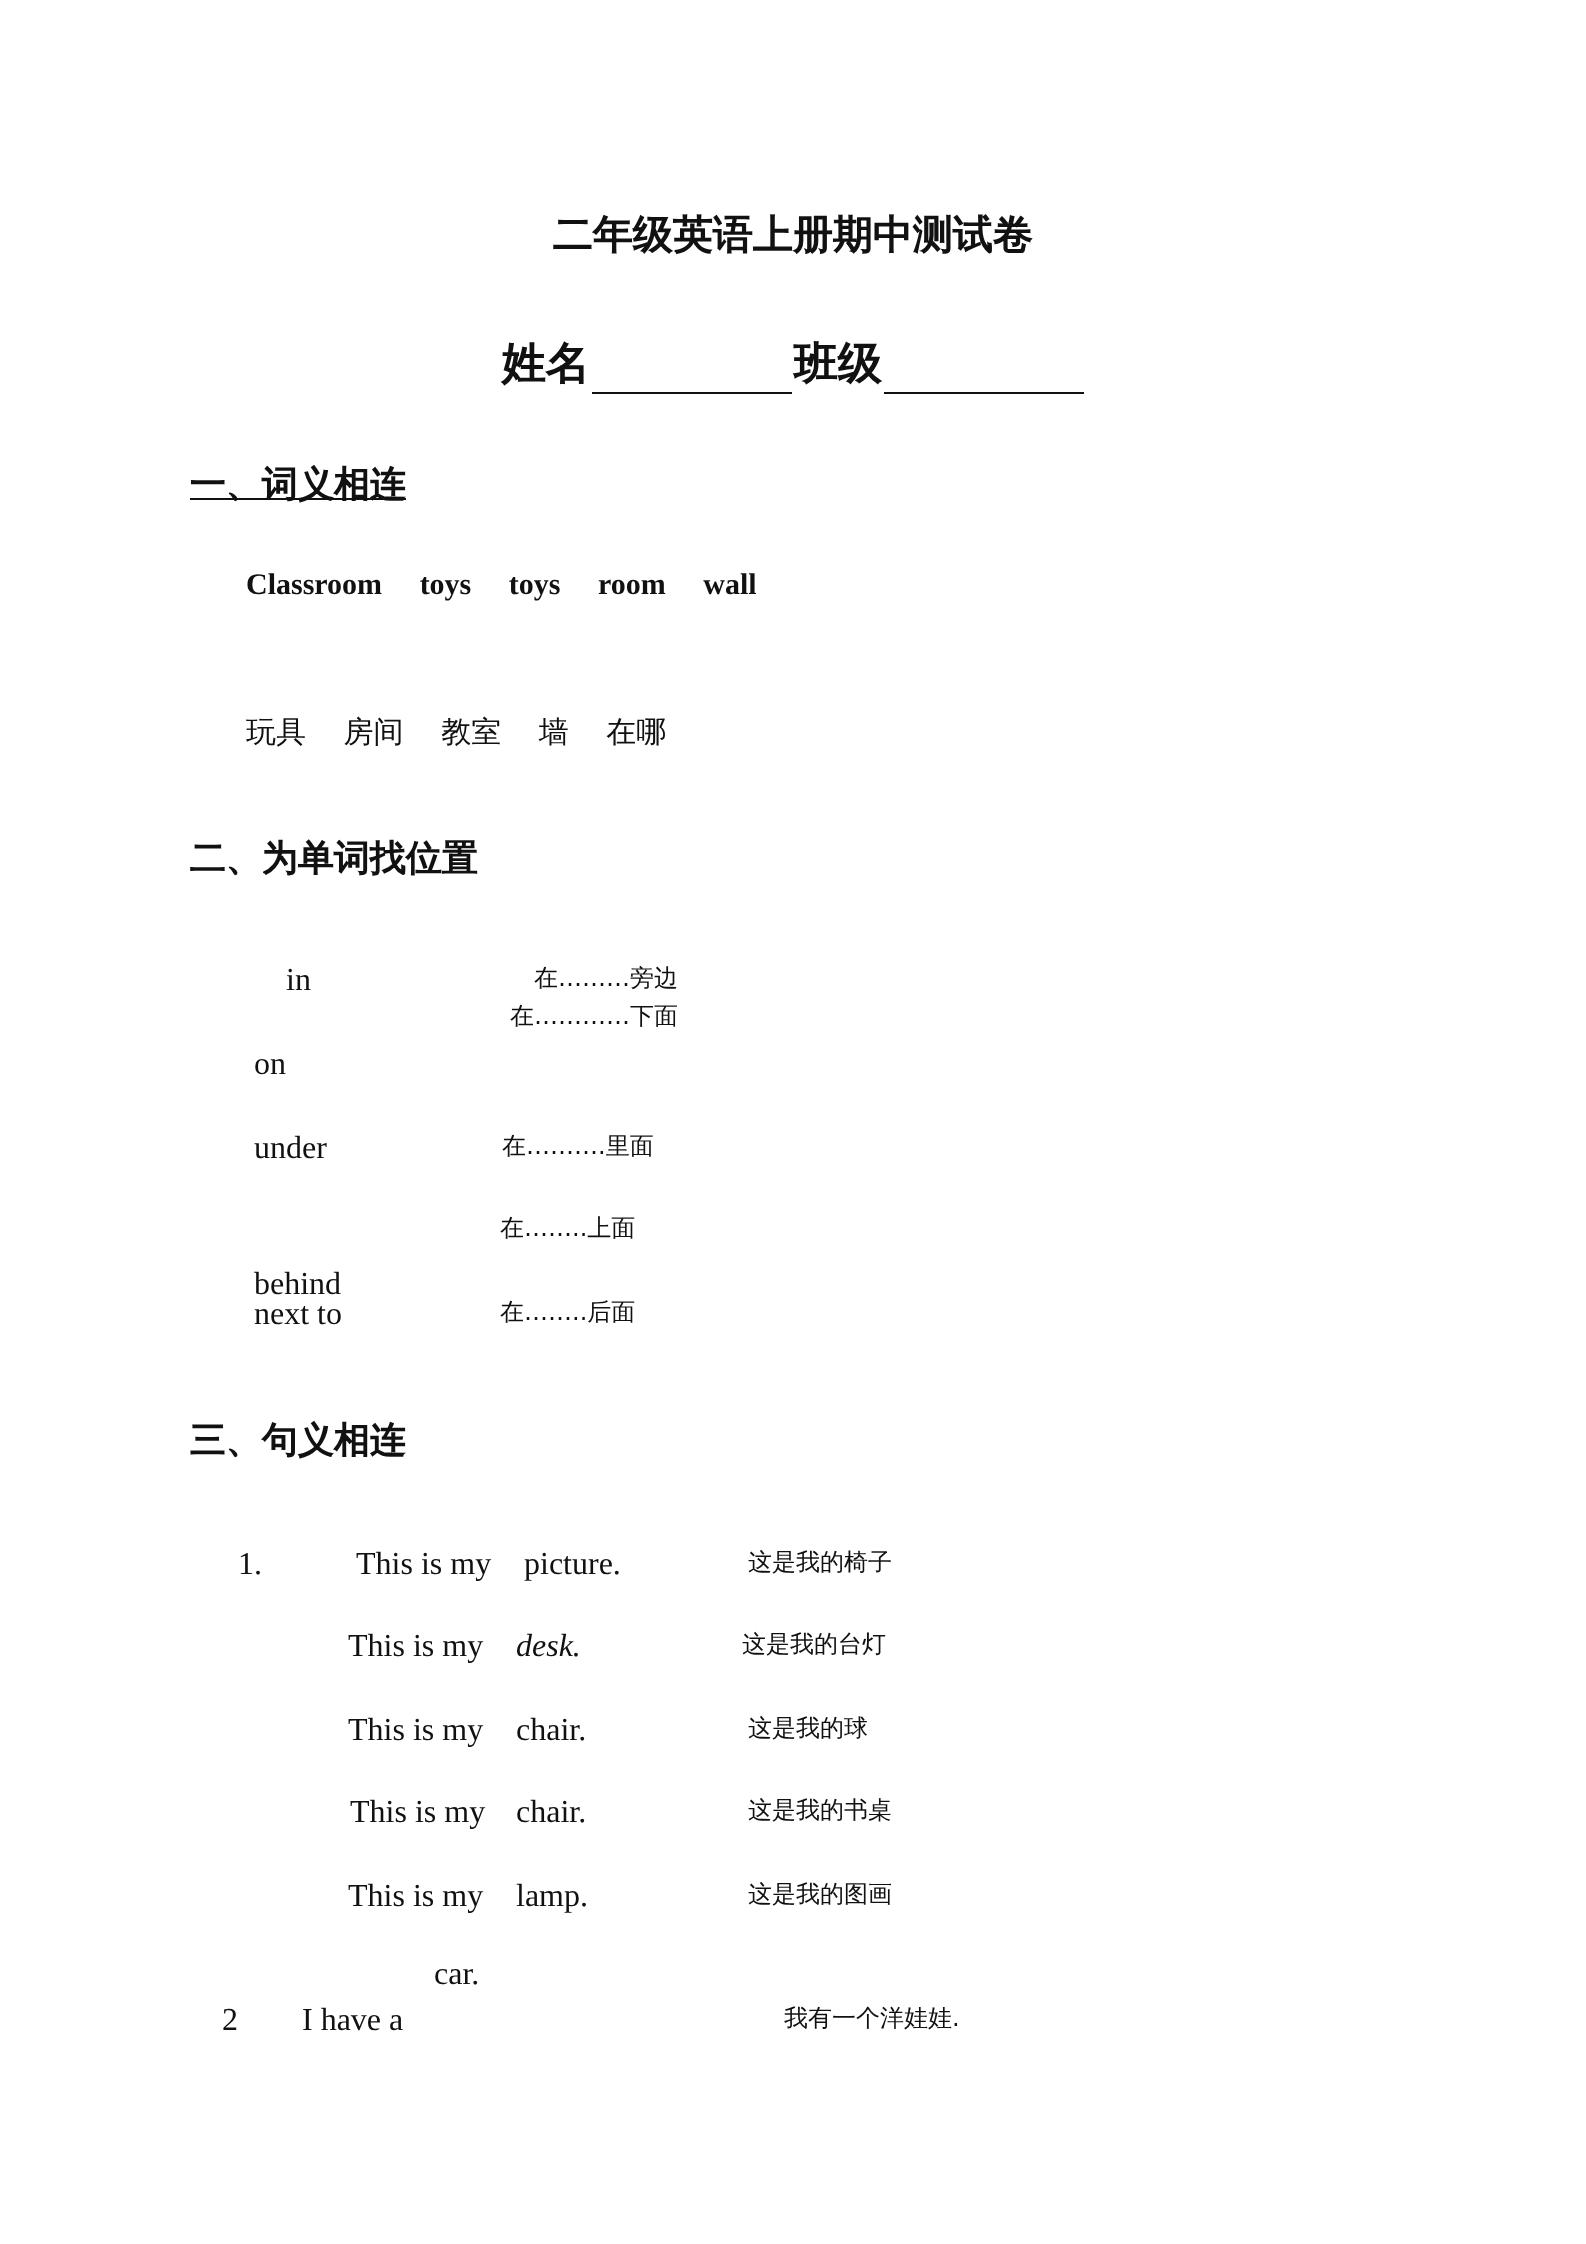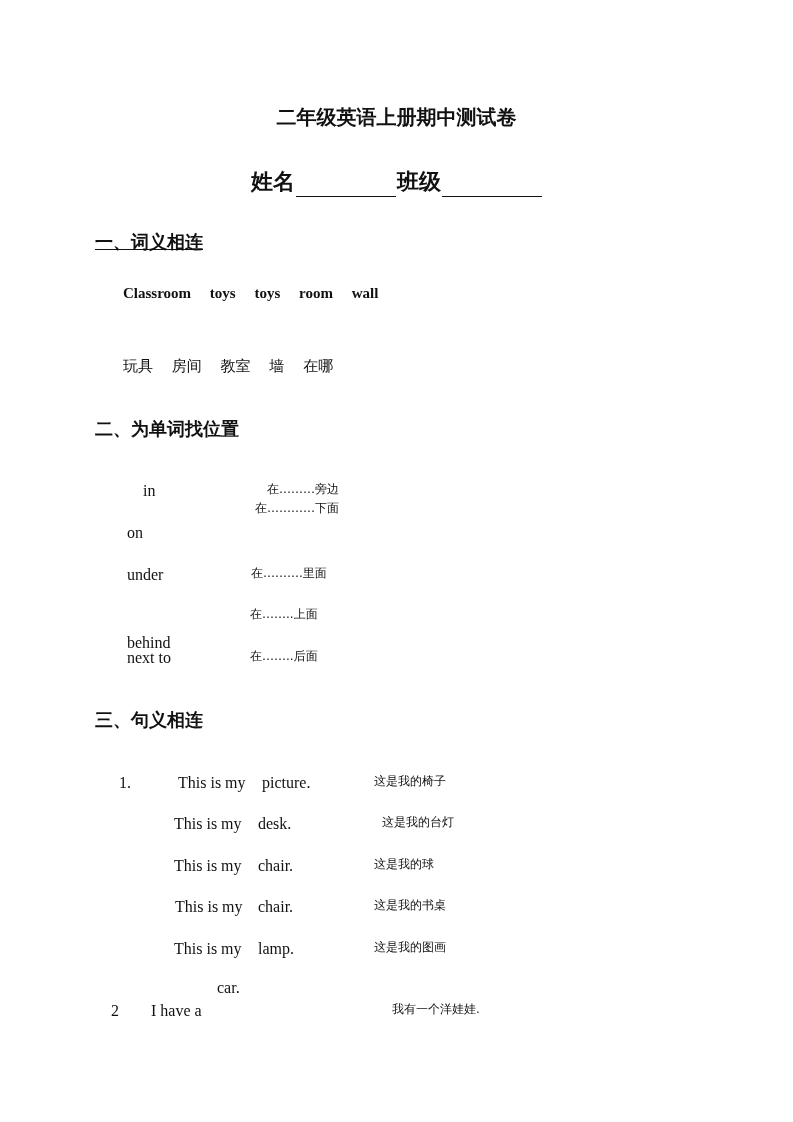--- a/index.html
+++ b/index.html
@@ -64,22 +64,22 @@
 
   <div class="abs cjk section" style="top:708px;">三、句义相连</div>
 
   <div class="abs serif en" style="top:774px; left:119px;">1.</div>
 
   <div class="abs serif en" style="top:774px; left:178px;">This is my</div>
   <div class="abs serif en" style="top:774px; left:262px;">picture.</div>
   <div class="abs cjk cn15" style="top:773px; left:374px;">这是我的椅子</div>
 
   <div class="abs serif en" style="top:815px; left:174px;">This is my</div>
-  <div class="abs serif en" style="top:815px; left:258px;">desk.</div>
-  <div class="abs cjk cn15" style="top:814px; left:382px;">这是我的台灯</div>
+  <div class="abs serif en" style="top:815px; left:258px;font-style:italic;">desk.</div>
+  <div class="abs cjk cn15" style="top:814px; left:371px;">这是我的台灯</div>
 
   <div class="abs serif en" style="top:857px; left:174px;">This is my</div>
   <div class="abs serif en" style="top:857px; left:258px;">chair.</div>
   <div class="abs cjk cn15" style="top:856px; left:374px;">这是我的球</div>
 
   <div class="abs serif en" style="top:898px; left:175px;">This is my</div>
   <div class="abs serif en" style="top:898px; left:258px;">chair.</div>
   <div class="abs cjk cn15" style="top:897px; left:374px;">这是我的书桌</div>
 
   <div class="abs serif en" style="top:940px; left:174px;">This is my</div>

